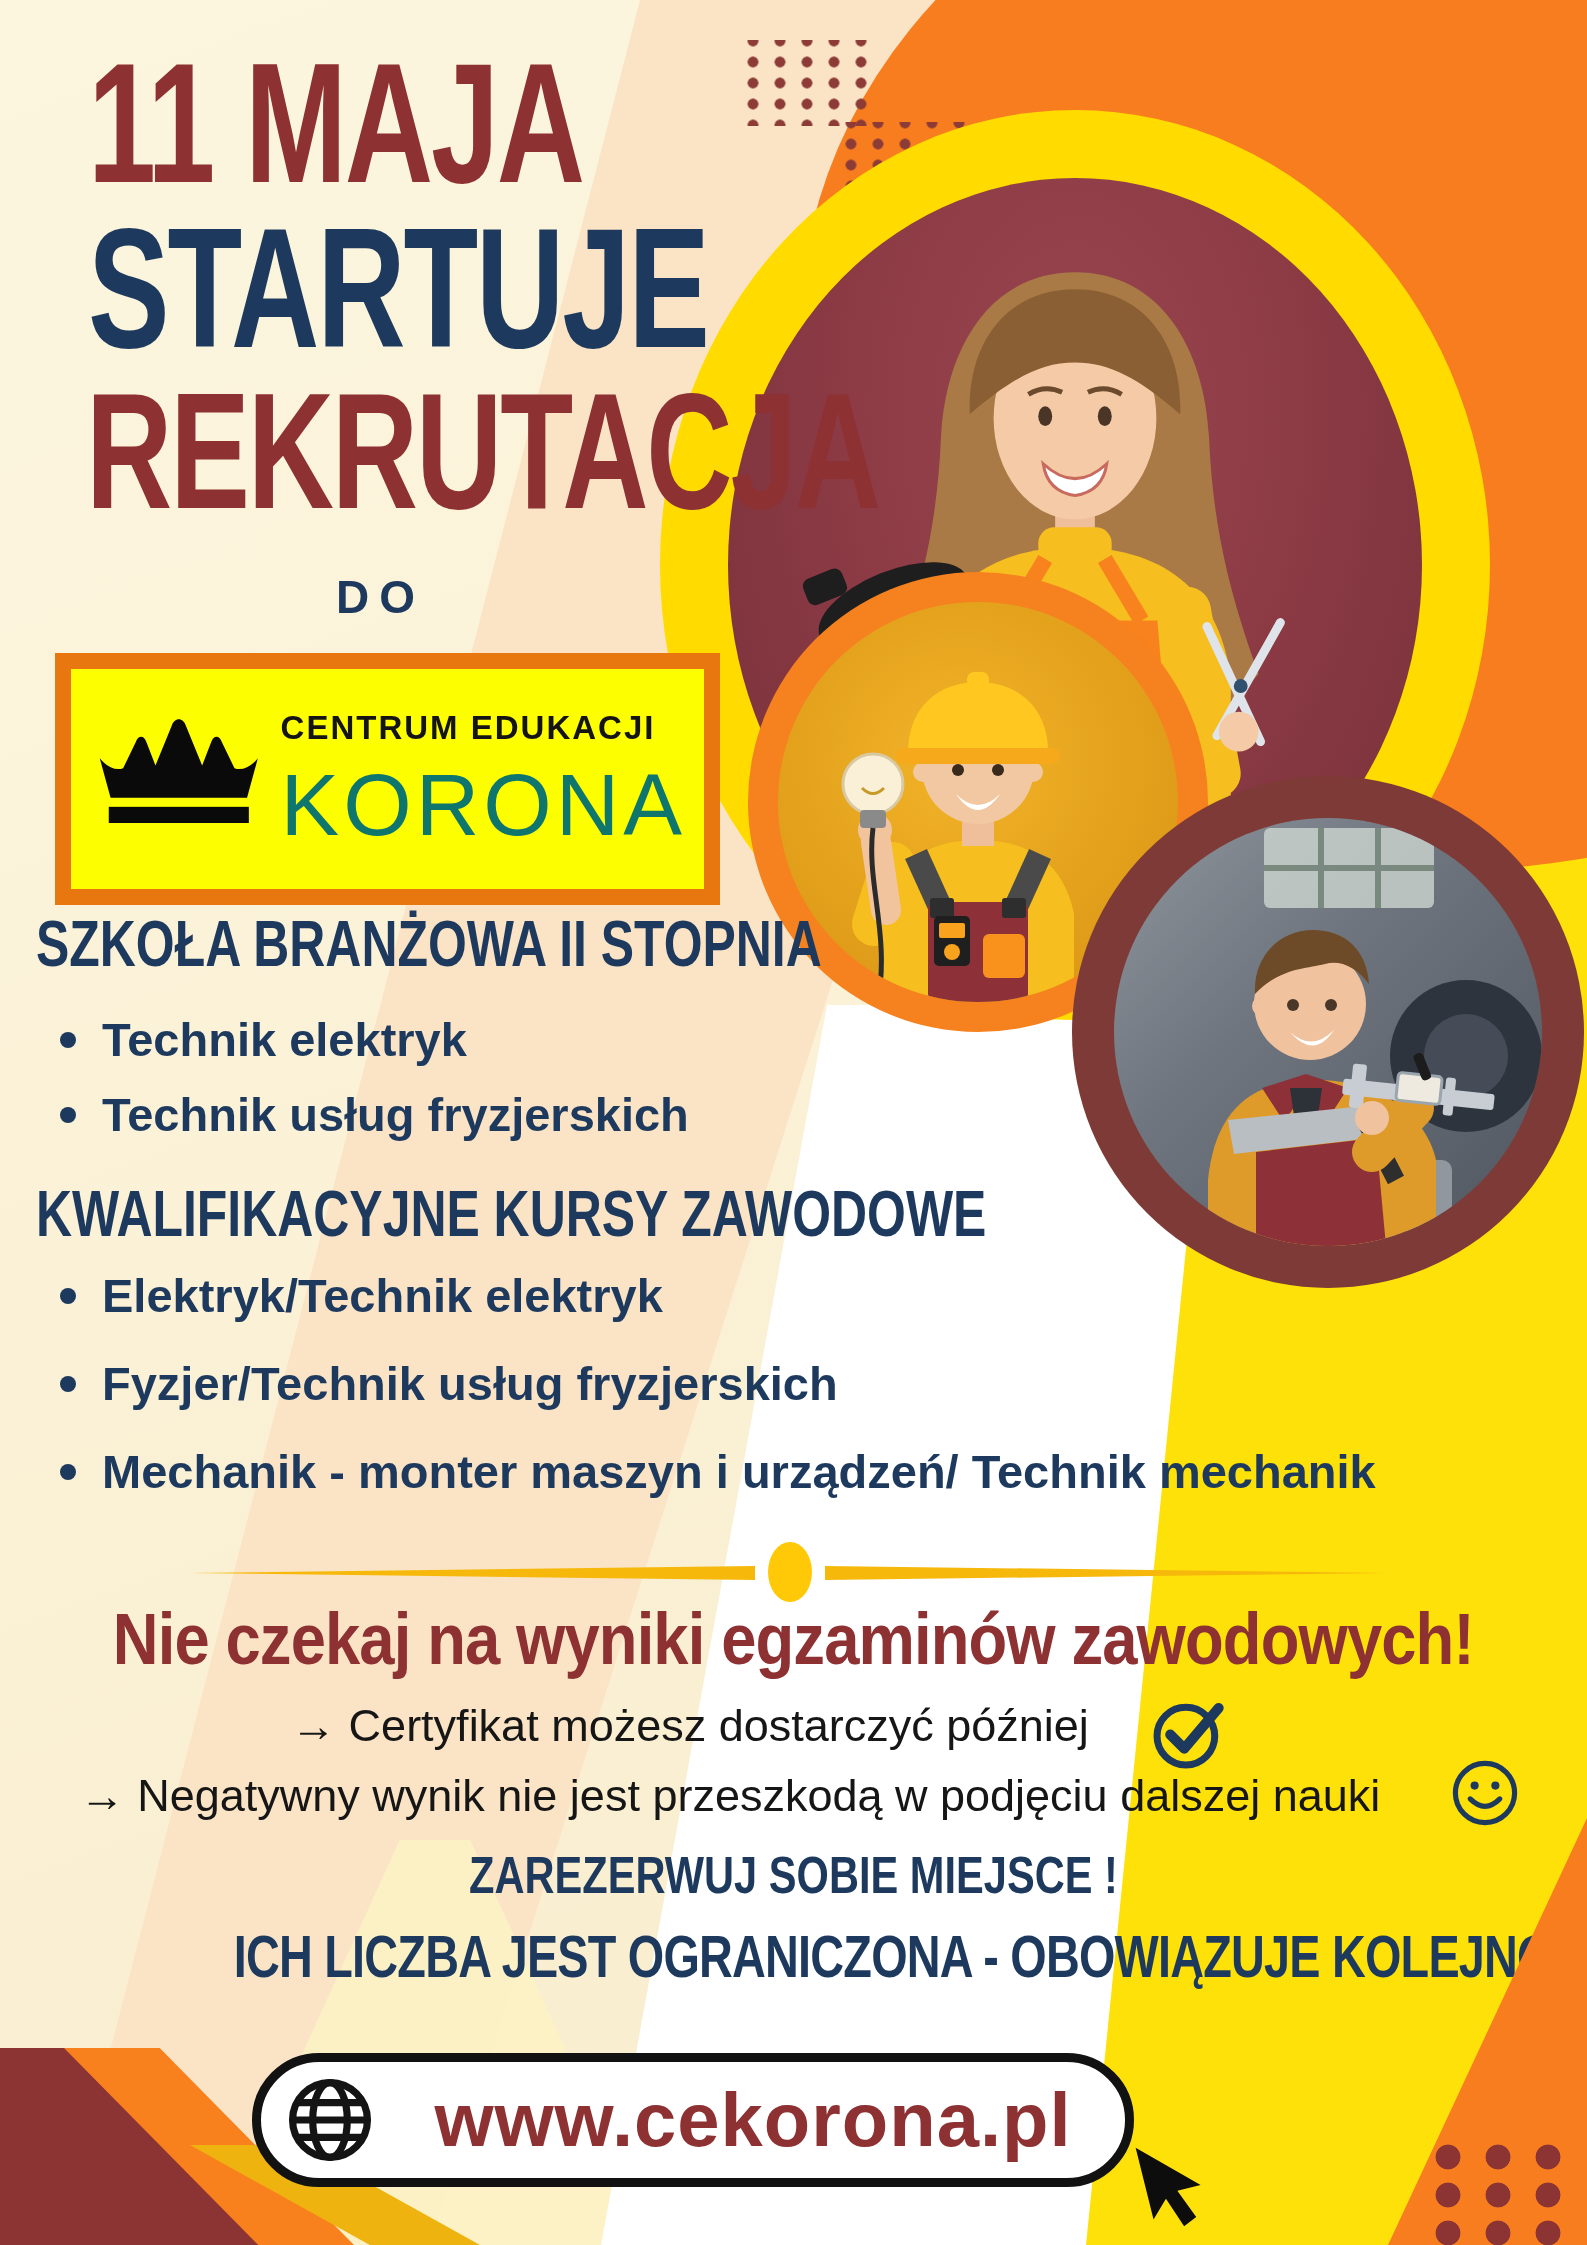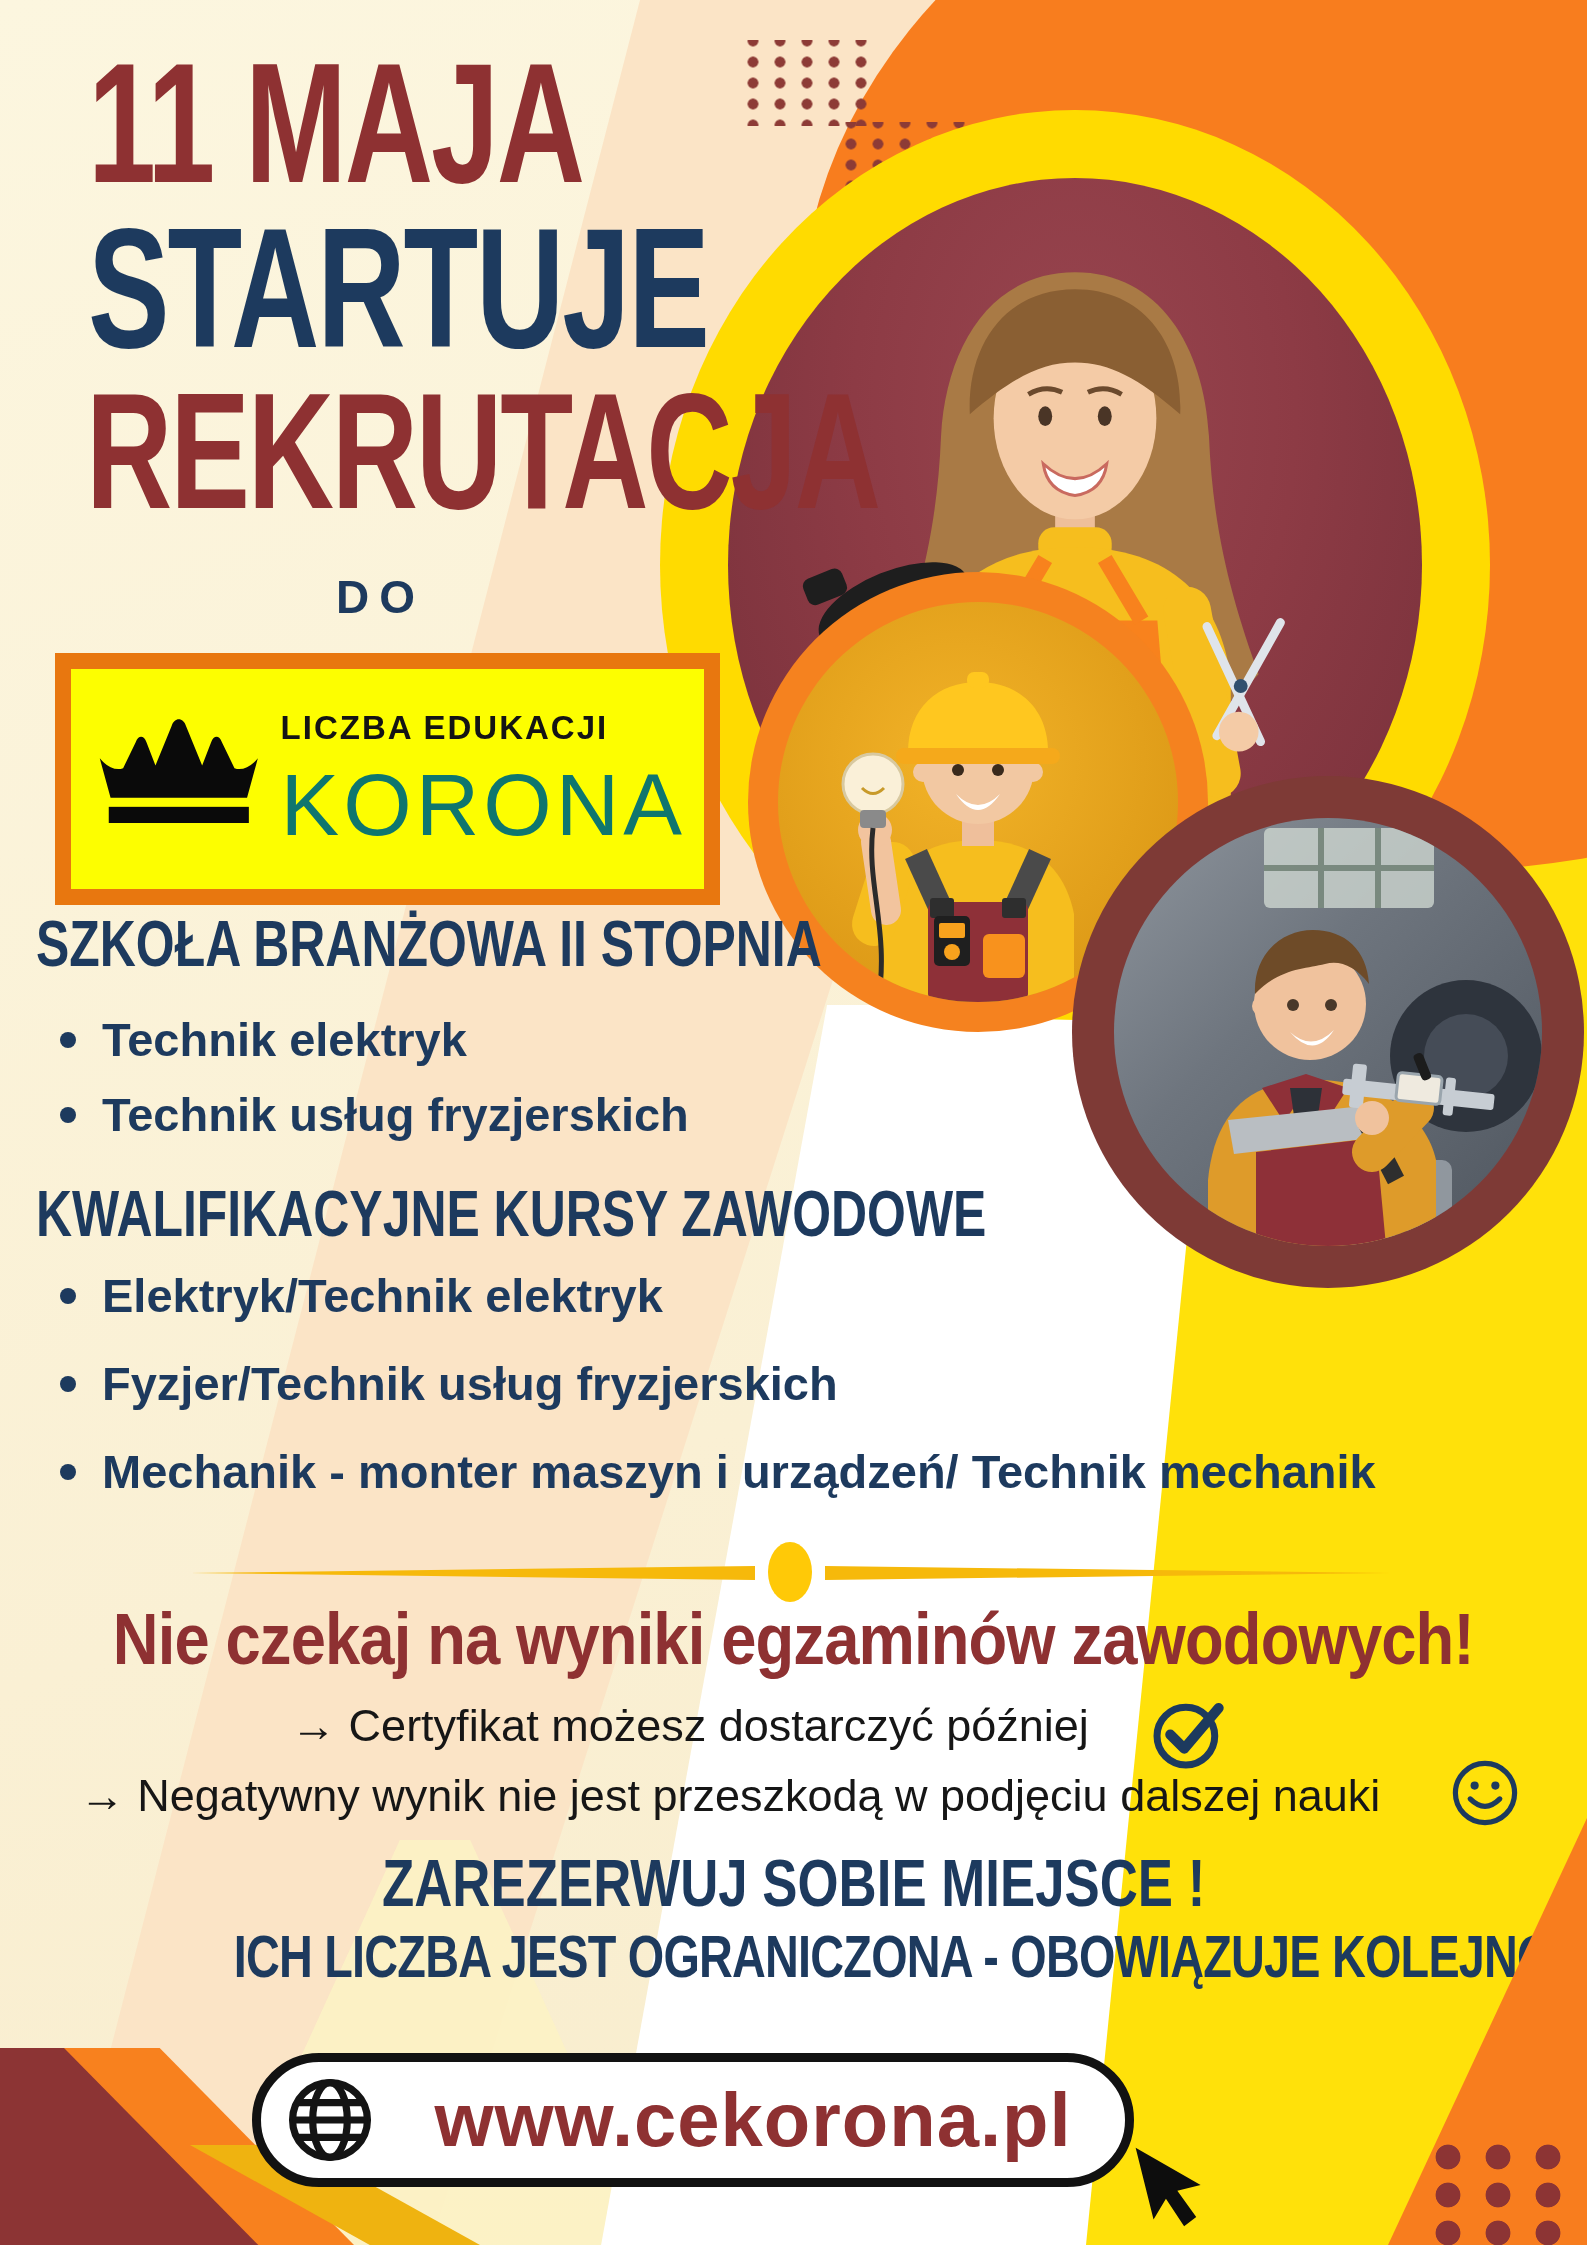--- a/index.html
+++ b/index.html
@@ -69,21 +69,21 @@
   .div-left{left:190px;top:1566px;width:565px;height:14px;clip-path:polygon(0 50%,100% 0,100% 100%);}
   .div-right{left:825px;top:1566px;width:565px;height:14px;clip-path:polygon(0 0,100% 50%,0 100%);}
   .div-dot{left:768px;top:1542px;width:44px;height:60px;border-radius:50%;background:#FFC907;}
 
   .center-row{left:0;top:0;width:1587px;text-align:center;}
   .callout-head{top:1598px;font-size:72px;}
   .callout-head .cond{transform:scaleX(.88);transform-origin:center;letter-spacing:-1px;}
   .point{font-size:45px;color:#161616;}
   .point1{left:0;top:1700px;width:1380px;text-align:center;}
   .point2{left:20px;top:1762px;width:1420px;text-align:center;margin-top:8px;}
-  .reserve1{top:1845px;font-size:66px;}
+  .reserve1{top:1845px;font-size:52px;}
   .reserve1 .cond{transform:scaleX(.80);transform-origin:center;}
   .reserve2{top:1922px;font-size:60px;}
   .reserve2 .cond{transform:scaleX(.78);transform-origin:center;letter-spacing:-1px;}
 
   
   .bl-maroon{left:0;top:2048px;width:260px;height:197px;background:#8C3434;
     clip-path:polygon(0 0,25% 0,100% 100%,0 100%);}
   .bl-orange{left:64px;top:2048px;width:290px;height:197px;background:#F8811E;
     clip-path:polygon(0 0,33% 0,100% 100%,67% 100%);}
   .bl-gold{left:190px;top:2145px;width:290px;height:100px;background:#EFB310;
@@ -226,21 +226,21 @@
   <div class="abs title2 cond t-navy">STARTUJE</div>
   <div class="abs title3 cond t-red">REKRUTACJA</div>
   <div class="abs do-label t-navy">DO</div>
 
   <div class="abs logo-box">
     <svg width="190" height="150" viewBox="0 0 200 150">
       <path d="M12 52 C20 62 30 66 38 63 L52 34 C55 26 61 26 64 34 L74 60 L92 16 C95 6 105 6 108 16 L126 60 L136 34 C139 26 145 26 148 34 L162 63 C170 66 180 62 188 52 L176 96 L24 96 Z" fill="#0A0A0A"></path>
       <rect x="22" y="106" width="156" height="18" fill="#0A0A0A"></rect>
     </svg>
     <div class="logo-texts">
-      <span class="logo-top">LICZBA EDUKACJI</span>
+      <span class="logo-top">CENTRUM EDUKACJI</span>
       <span class="logo-main">KORONA</span>
     </div>
   </div>
 
   <div class="abs sec1"><span class="cond sec-head t-navy">SZKOŁA BRANŻOWA II STOPNIA</span></div>
   <ul class="abs plist list1">
     <li>
         <span class="bdot"></span>
         <span>Technik elektryk</span>
       </li>

